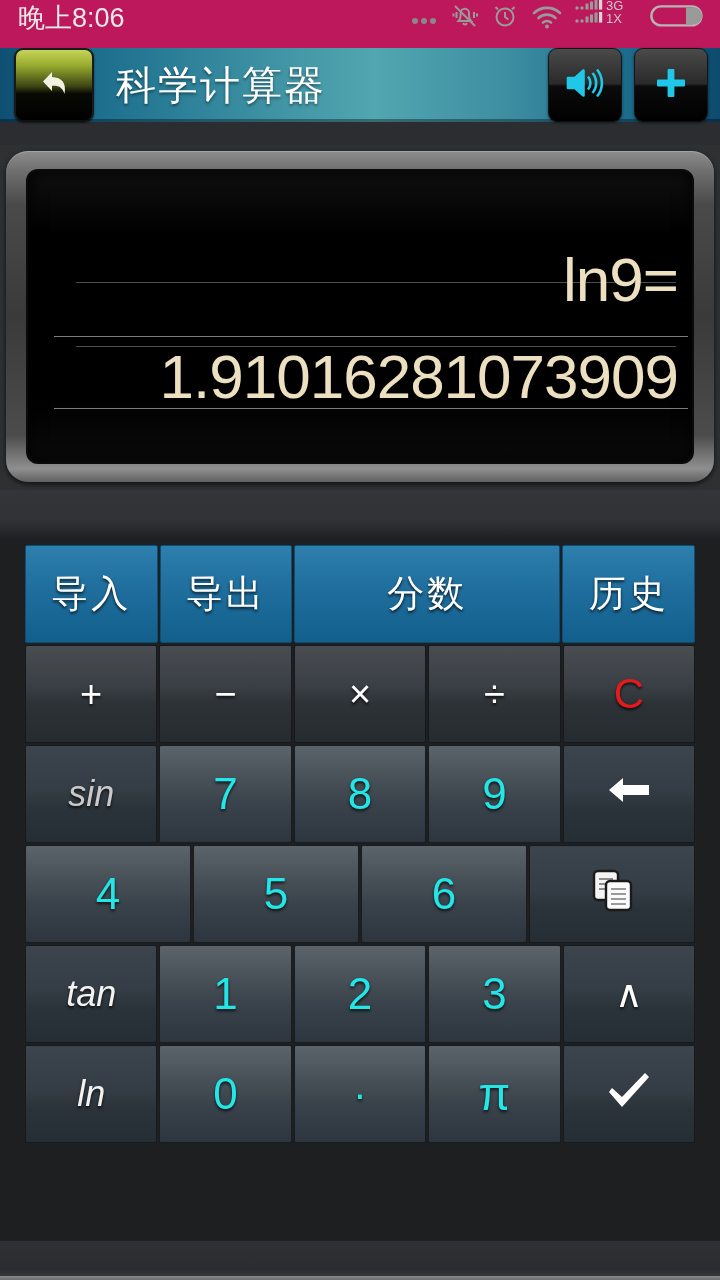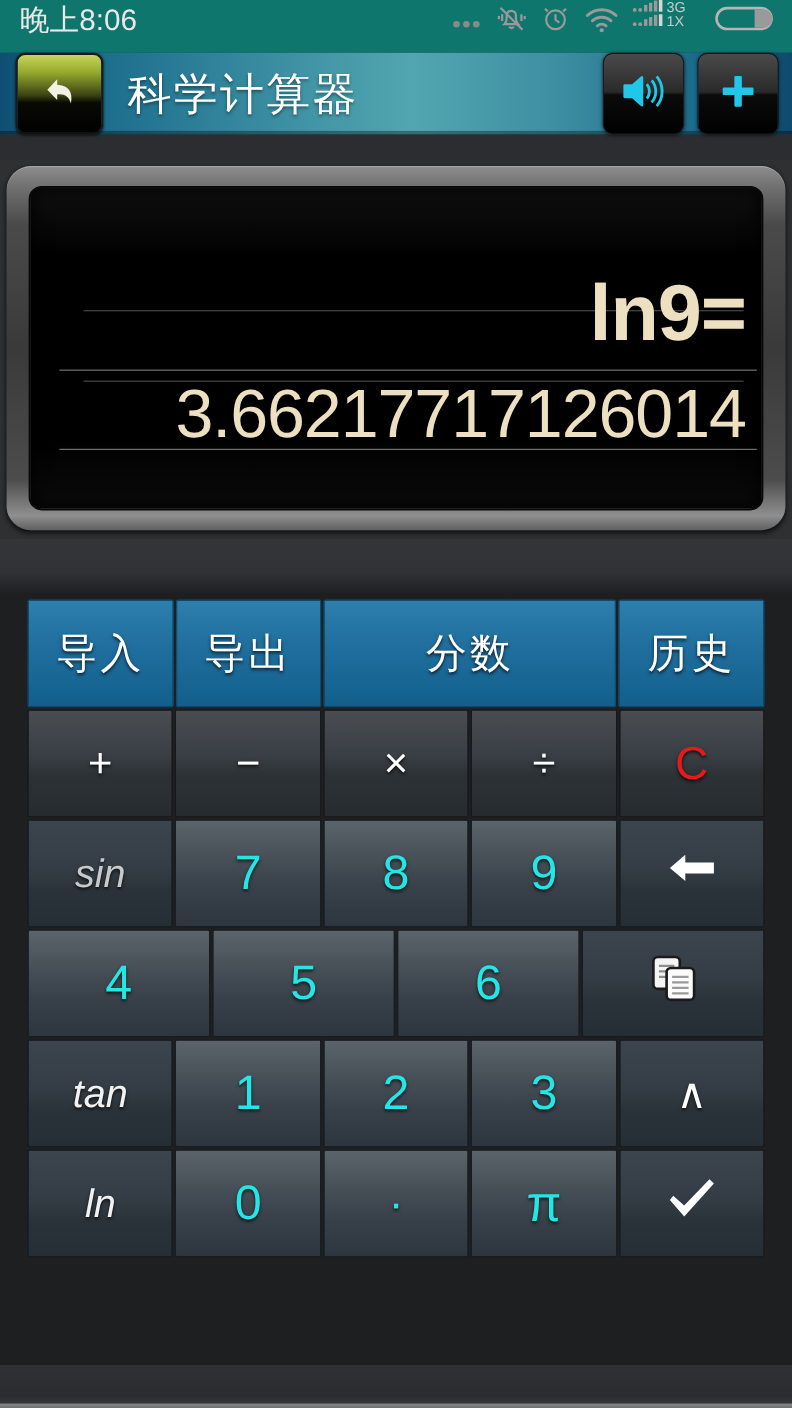--- a/index.html
+++ b/index.html
@@ -15,23 +15,23 @@
     position: relative;
     background: #2b2d30;
   }
 
   
   .statusbar {
     position: absolute;
     top: 0; left: 0;
     width: 720px;
     height: 48px;
-    background: #0f766e;
-    display: flex;
-    align-items: flex-start;
+    background: #be185d;
+    display: flex;
+    align-items: center;
     box-sizing: border-box;
     padding: 0 14px 12px 18px;
   }
   .status-time {
     color: #e8e8e8;
     font-size: 27px;
     letter-spacing: 0px;
     white-space: nowrap;
   }
   .status-icons {
@@ -149,23 +149,22 @@
   .expr-line, .result-line {
     position: absolute;
     right: 14px;
     color: #ece0c0;
     text-align: right;
     white-space: nowrap;
     font-family: "Liberation Sans", "DejaVu Sans", sans-serif;
   }
   .expr-line {
     top: 25%;
-    font-size: 72px;
+    font-size: 62px;
     letter-spacing: -1px;
-    font-weight: bold;
   }
   .result-line {
     top: 58.5%;
     left: 14px;
     font-size: 62px;
     letter-spacing: -1px;
   }
 
   
   .gap {
@@ -377,21 +376,21 @@
 </div>
 
 <div class="display-wrap">
   <div class="display-bezel">
     <div class="display-screen">
       <div class="rule r1"></div>
       <div class="rule r2"></div>
       <div class="rule r3"></div>
       <div class="rule r4"></div>
       <div class="expr-line">ln9=</div>
-      <div class="result-line">3.66217717126014</div>
+      <div class="result-line">1.91016281073909</div>
     </div>
   </div>
 </div>
 
 <div class="gap"></div>
 
 <div class="keypad">
     <div class="krow">
       <div class="key blue">
         <span>导入</span>

